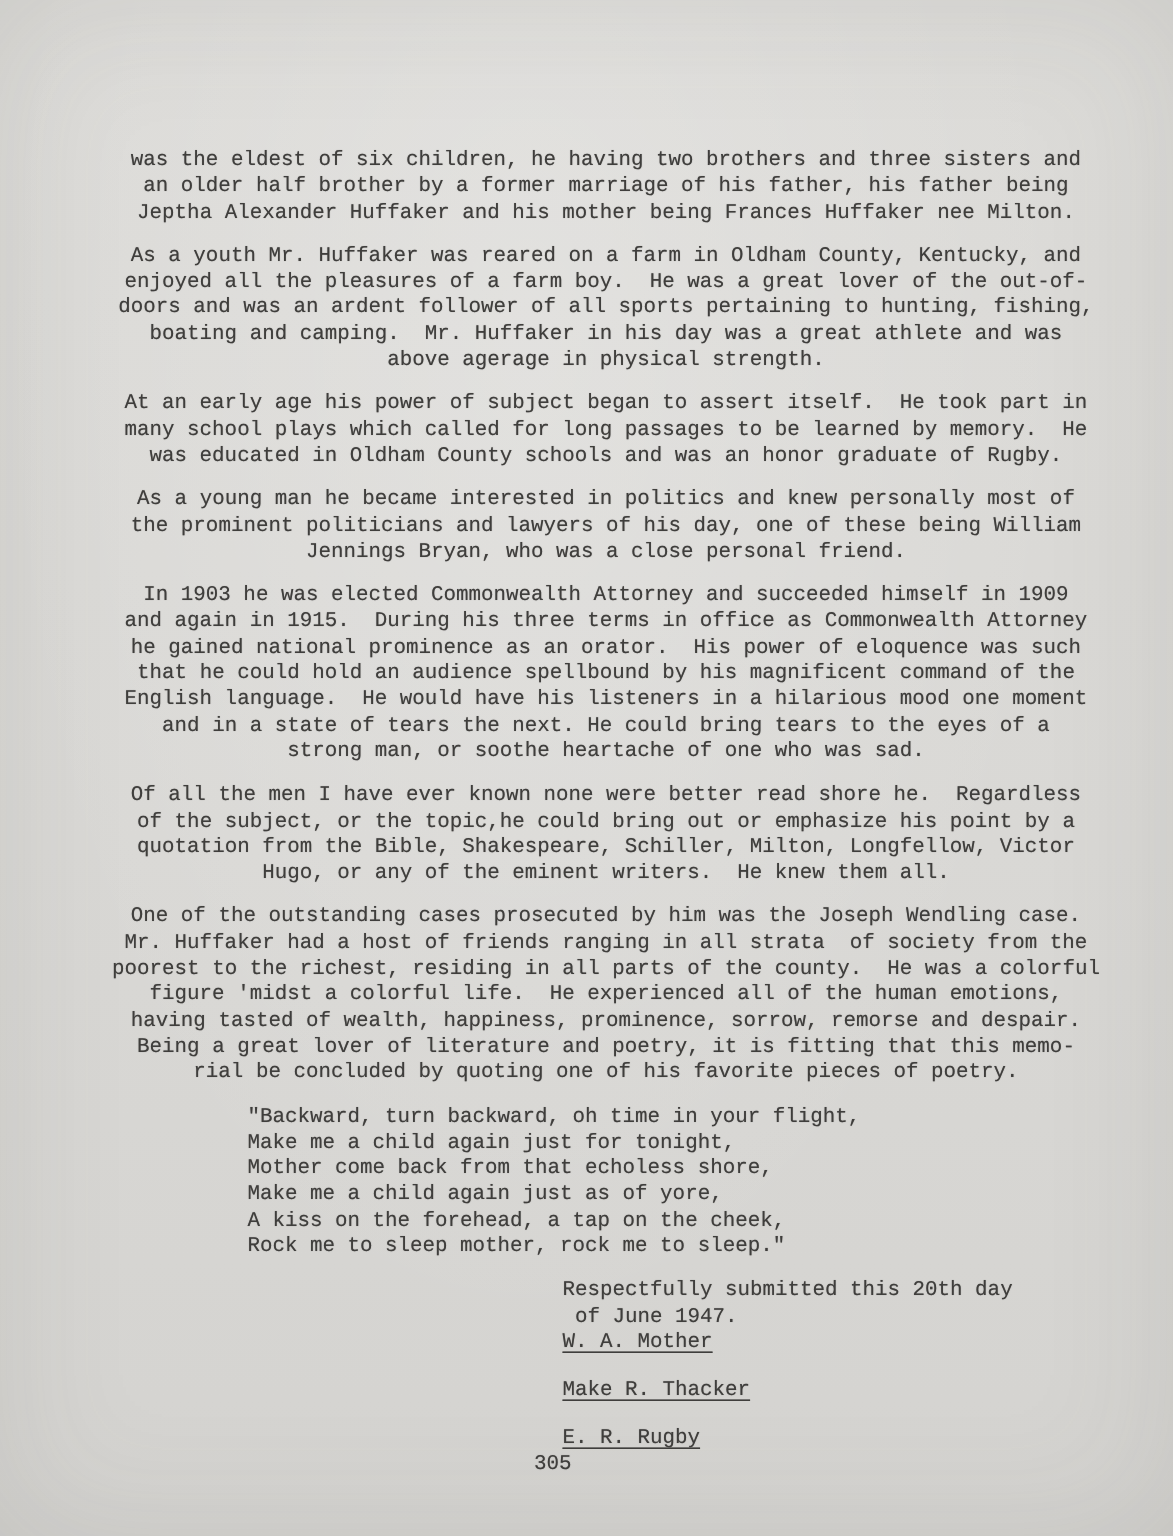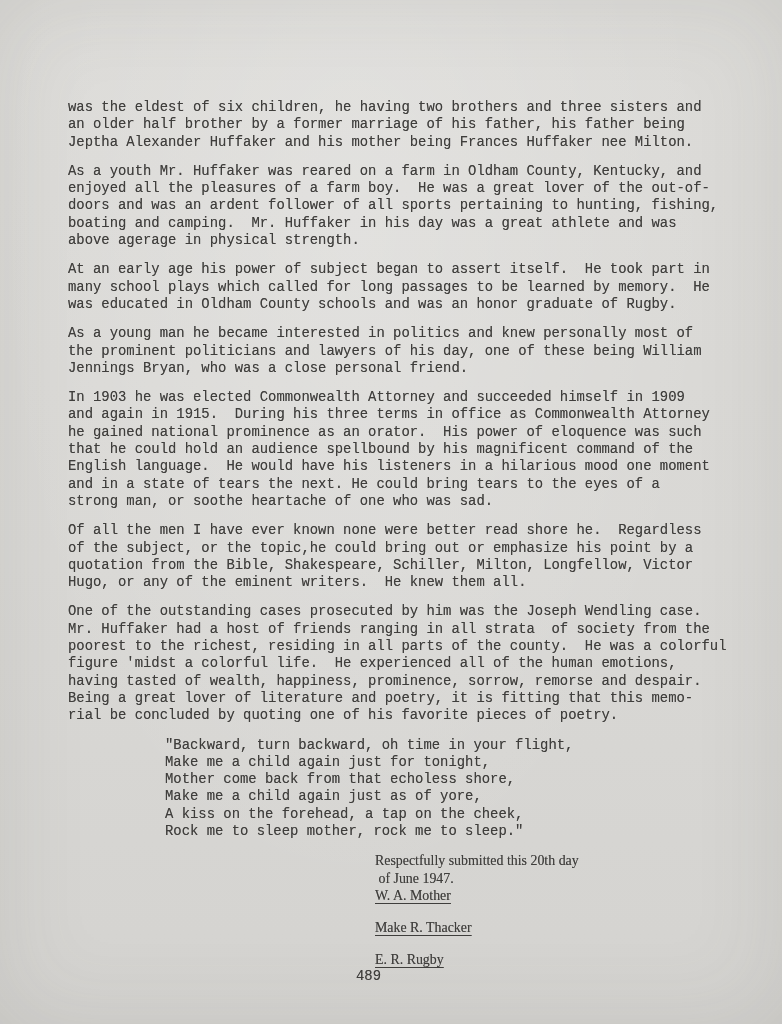--- a/index.html
+++ b/index.html
@@ -25,28 +25,28 @@
     left: 68px;
     top: 99px;
     width: 672px;
     font-size: 13.9px;
     line-height: 17.3px;
     text-shadow: 0 0 0.6px rgba(62,61,58,0.55);
   }
   .para {
     white-space: pre;
     margin: 0 0 12px 0;
+    text-align: center;
   }
   .poem {
     white-space: pre;
     margin: 2px 0 12px 97px;
   }
   .closing {
     margin-left: 307px;
-    font-family: Liberation Serif, serif;
   }
   .submitted {
     white-space: pre;
     margin: 0;
   }
   .signature {
     display: table;
     margin: 0 0 15px 0;
     text-decoration: underline;
     text-underline-offset: 3px;
@@ -109,14 +109,14 @@
 
     <div class="closing">
       <div class="submitted">Respectfully submitted this 20th day
  of June 1947.</div>
       <div class="signature">W. A. Mother</div>
       <div class="signature">Make R. Thacker</div>
       <div class="signature">E. R. Rugby</div>
     </div>
   </main>
 
-  <footer class="page-number">489</footer>
+  <footer class="page-number">305</footer>
 </div>
 
 </body></html>

